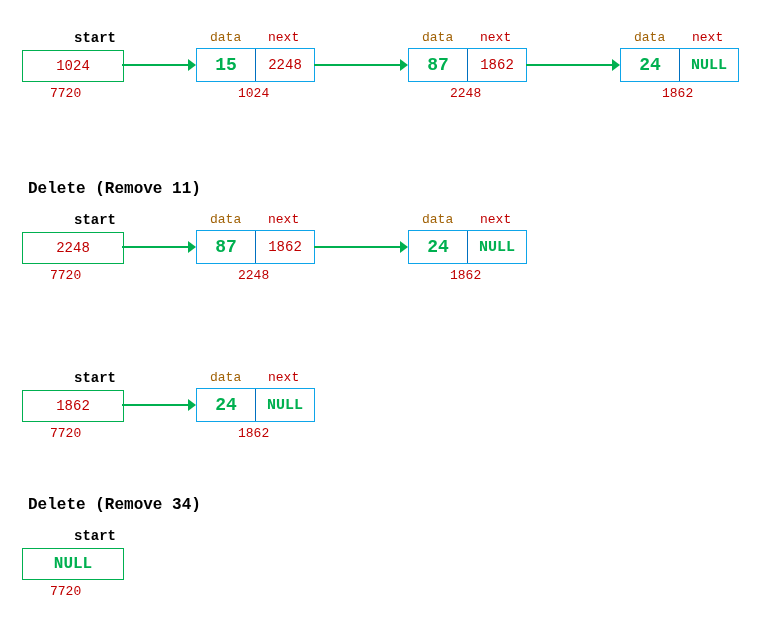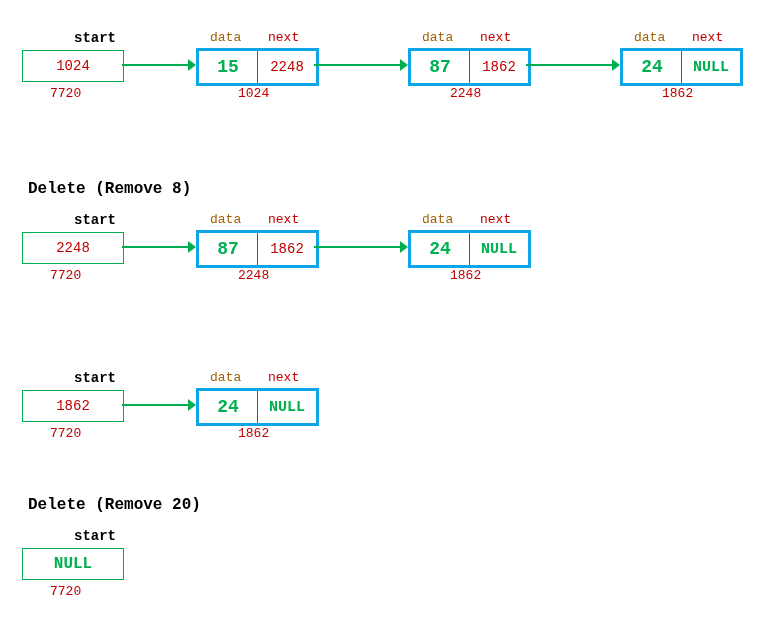--- a/index.html
+++ b/index.html
@@ -50,21 +50,21 @@
     font-size: 14px;
   }
   .startbox.null span {
     color: #00b050;
     font-weight: bold;
     font-size: 16px;
   }
   .node {
     position: absolute;
     display: flex;
-    border: 3px solid #0ea5e9;
+    border: 1px solid #0ea5e9;
     background: #ffffff;
   }
   .cell {
     width: 58px;
     height: 32px;
     display: flex;
     align-items: center;
     justify-content: center;
   }
   .cell.data {
@@ -140,21 +140,21 @@
     <line x1="0" y1="7" x2="86" y2="7" stroke="#00b050" stroke-width="2"></line>
     <polygon points="86,1 94,7 86,13" fill="#00b050"></polygon>
   </svg>
   <svg class="arrow" style="left:526px; top:58px;" width="94" height="14">
     <line x1="0" y1="7" x2="86" y2="7" stroke="#00b050" stroke-width="2"></line>
     <polygon points="86,1 94,7 86,13" fill="#00b050"></polygon>
   </svg>
 
   <div class="section-title" style="left:28px; top:180px;">
     <span>Delete </span>
-    <span class="paren">(Remove 8)</span>
+    <span class="paren">(Remove 11)</span>
   </div>
 
   <div class="label-black" style="left:50px; top:212px;">start</div>
   <div class="startbox" style="left:22px; top:232px; width:100px; height:30px;">
     <span>2248</span>
   </div>
   <div class="addr" style="left:50px; top:268px;">7720</div>
 
   <div class="label-blue" style="left:210px; top:212px;">data</div>
   <div class="label-red" style="left:268px; top:212px;">next</div>
@@ -196,21 +196,21 @@
   </div>
   <div class="addr" style="left:238px; top:426px;">1862</div>
 
   <svg class="arrow" style="left:122px; top:398px;" width="74" height="14">
     <line x1="0" y1="7" x2="66" y2="7" stroke="#00b050" stroke-width="2"></line>
     <polygon points="66,1 74,7 66,13" fill="#00b050"></polygon>
   </svg>
 
   <div class="section-title" style="left:28px; top:496px;">
     <span>Delete </span>
-    <span class="paren">(Remove 20)</span>
+    <span class="paren">(Remove 34)</span>
   </div>
 
   <div class="label-black" style="left:50px; top:528px;">start</div>
   <div class="startbox null" style="left:22px; top:548px; width:100px; height:30px;">
     <span>NULL</span>
   </div>
   <div class="addr" style="left:50px; top:584px;">7720</div>
 
 </div>
 

